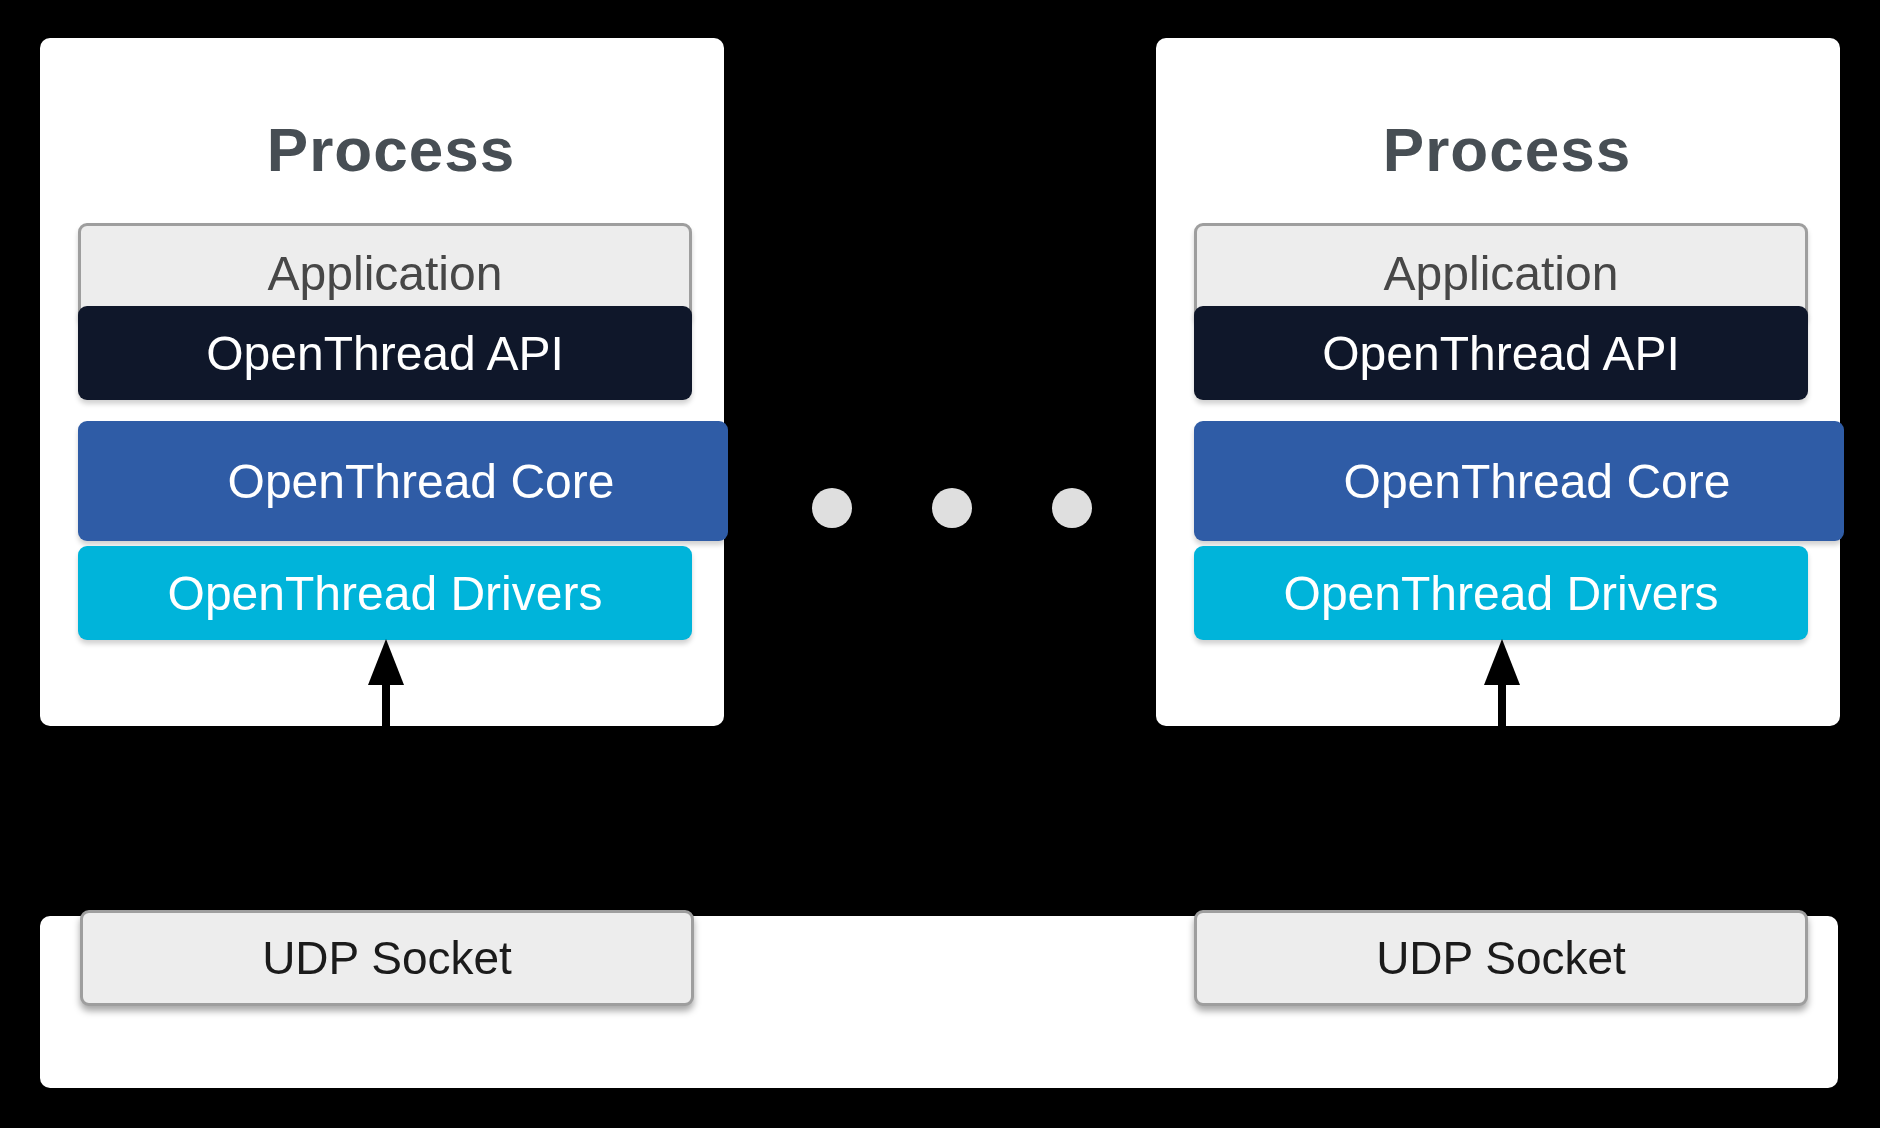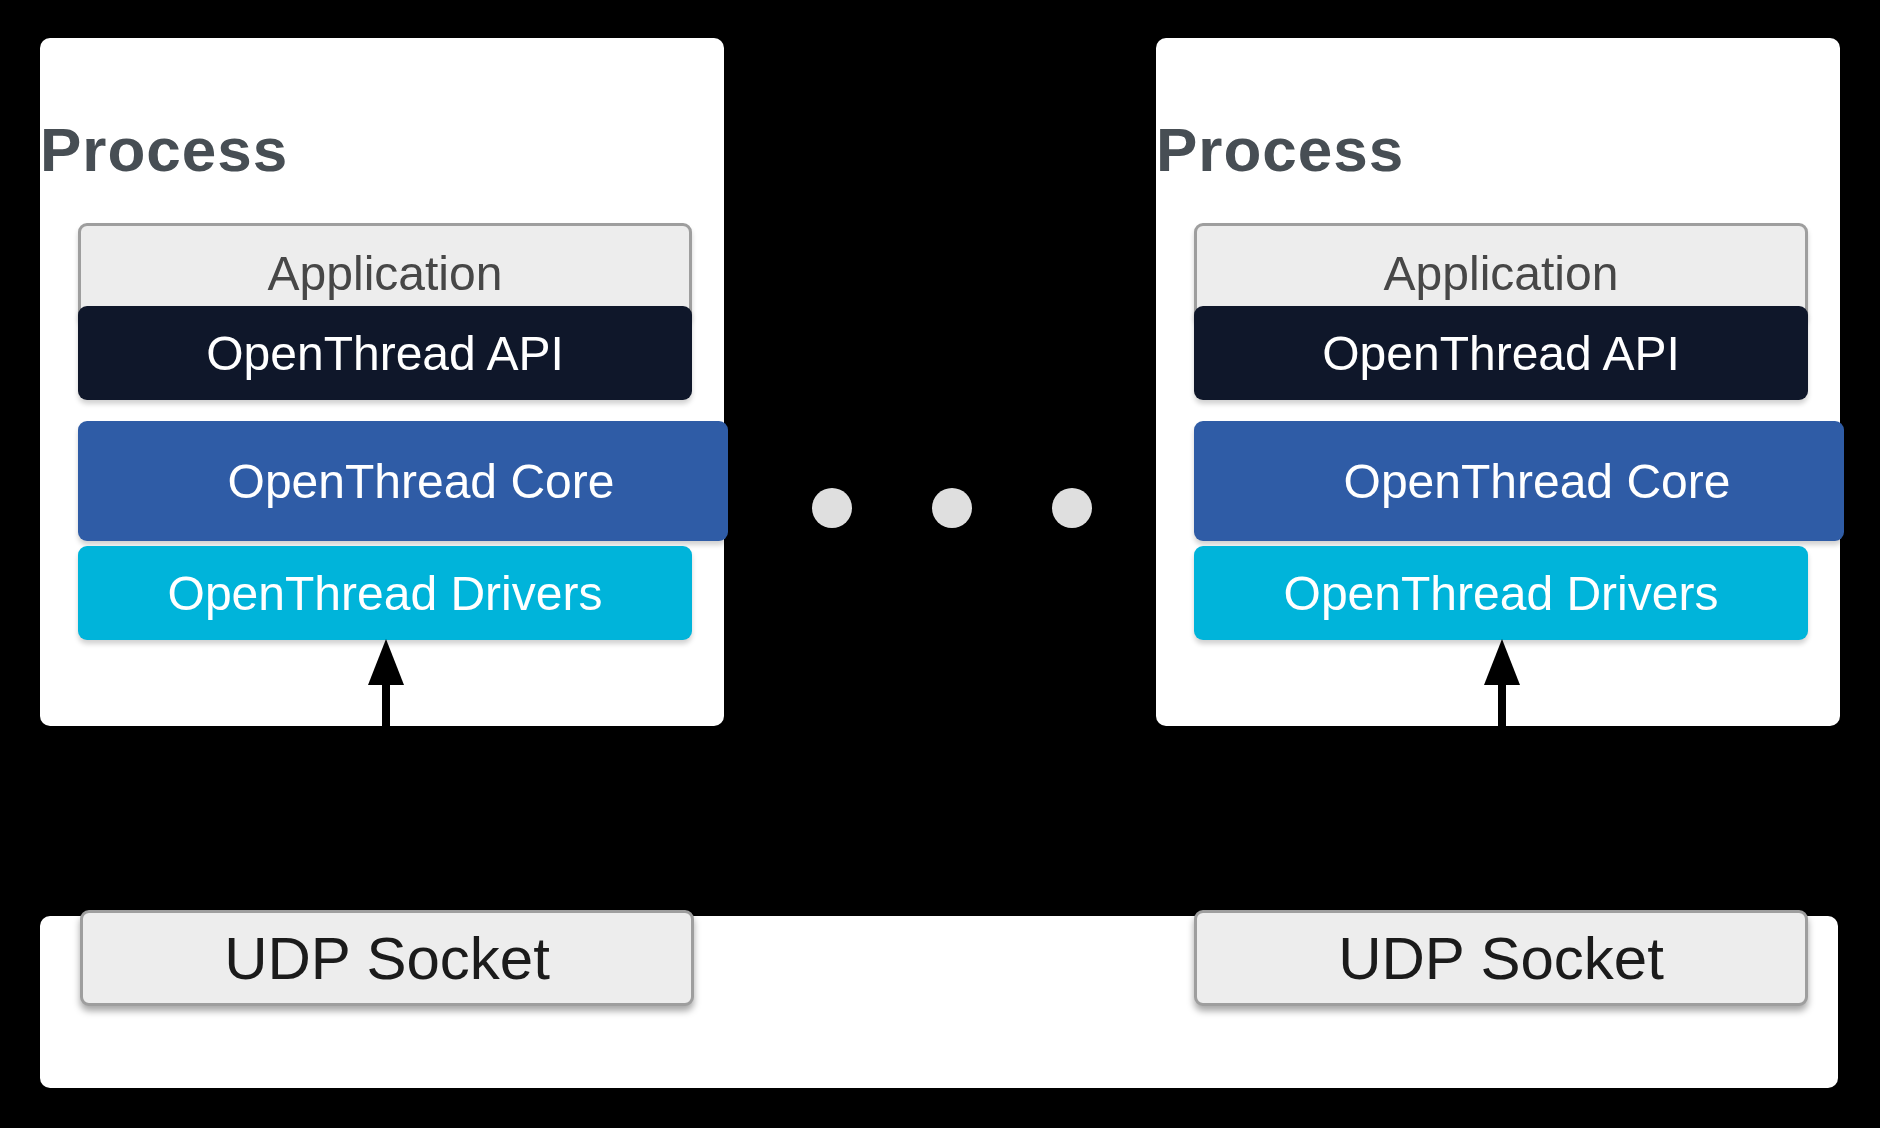--- a/index.html
+++ b/index.html
@@ -15,23 +15,23 @@
     position:absolute;
     top:38px;
     width:684px;height:688px;
     background:#ffffff;
     border-radius:10px;
   }
   .process-box.left{left:40px;}
   .process-box.right{left:1156px;}
   .process-title{
     position:absolute;
-    top:76px;left:0;width:100%;
+    top:76px;left:9px;width:100%;
     margin:0;
-    text-align:left;
+    text-align:center;
     font-size:62px;
     font-weight:bold;
     color:#474e54;
     letter-spacing:1px;
   }
   .layer{
     position:absolute;
     left:38px;width:614px;
     border-radius:9px;
     display:flex;align-items:center;justify-content:center;
@@ -85,21 +85,21 @@
   }
   .udp-socket{
     position:absolute;
     top:-6px;
     width:608px;height:90px;
     background:#ededed;
     border:3px solid #9e9e9e;
     border-radius:9px;
     box-shadow:0 5px 7px rgba(0,0,0,0.35);
     display:flex;align-items:center;justify-content:center;
-    font-size:60px;
+    font-size:46px;
     color:#1b1b1b;
   }
   .udp-socket.left{left:40px;}
   .udp-socket.right{left:1154px;}
 </style>
 </head>
 <body>
 
 <div class="canvas">
 

